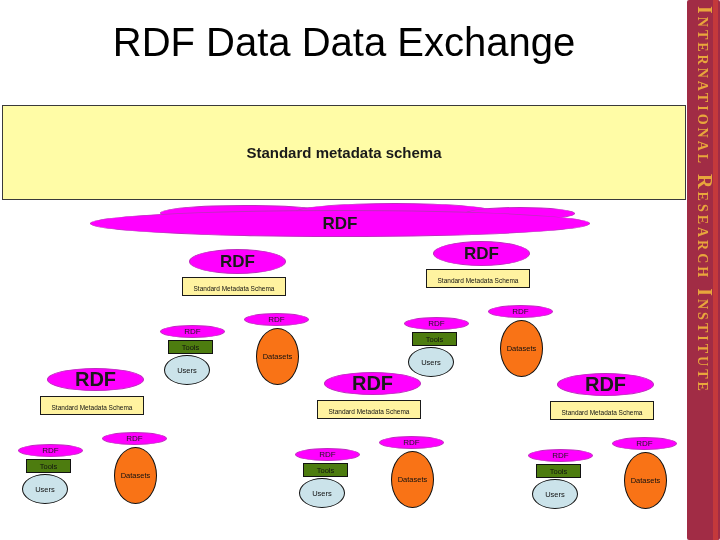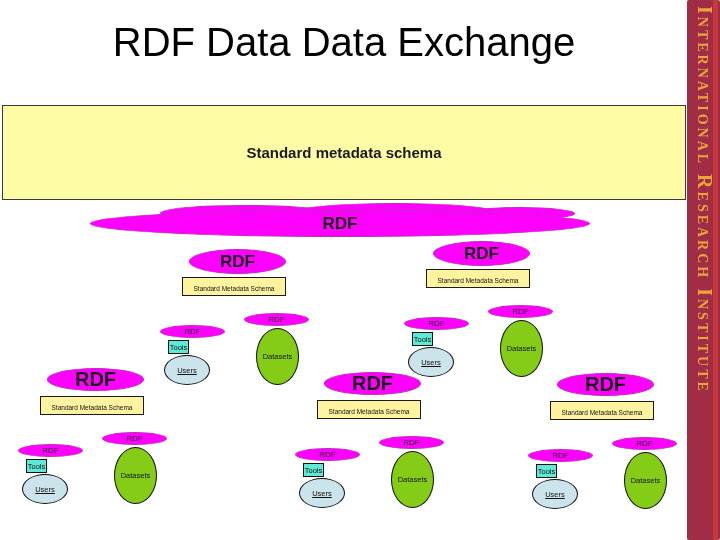--- a/index.html
+++ b/index.html
@@ -50,32 +50,32 @@
     align-items:flex-end !important; padding-bottom:3px;
     font-size:6.5px; color:#111; white-space:nowrap; z-index:1;
   }
   .disk {
     width:65px; height:13px; background:#FF00FF; border:1px solid #C02BC0;
     border-radius:50%; font-size:8px; color:#1a1a1a; z-index:2;
   }
   .tools-rdf { left:0; top:76px; }
   .ds-rdf   { left:84px; top:64px; }
   .tools-box {
-    left:8px; top:91px; width:21px; height:14px;
-    background:#5eead4; border:1px solid #111;
+    left:8px; top:91px; width:45px; height:14px;
+    background:#4d7c0f; border:1px solid #111;
     font-size:7.5px; color:#111; z-index:3;
   }
   .users-ell {
     left:4px; top:106px; width:46px; height:30px;
     background:#CBE3EA; border:1px solid #111; border-radius:50%;
-    font-size:7.5px; color:#111; z-index:2;text-decoration:underline;
+    font-size:7.5px; color:#111; z-index:2;
   }
   .ds-ell {
     left:96px; top:79px; width:43px; height:57px;
-    background:#84cc16; border:1px solid #111; border-radius:50%;
+    background:#f97316; border:1px solid #111; border-radius:50%;
     font-size:7.5px; color:#111; z-index:2;
   }
 
   
   .sidebar {
     position:absolute; left:687px; top:0; width:33px; height:540px;
     background:#A12C45; border-radius:2px; z-index:5;
   }
   .sidebar-stripe {
     position:absolute; right:2px; top:0; width:5px; height:540px;

